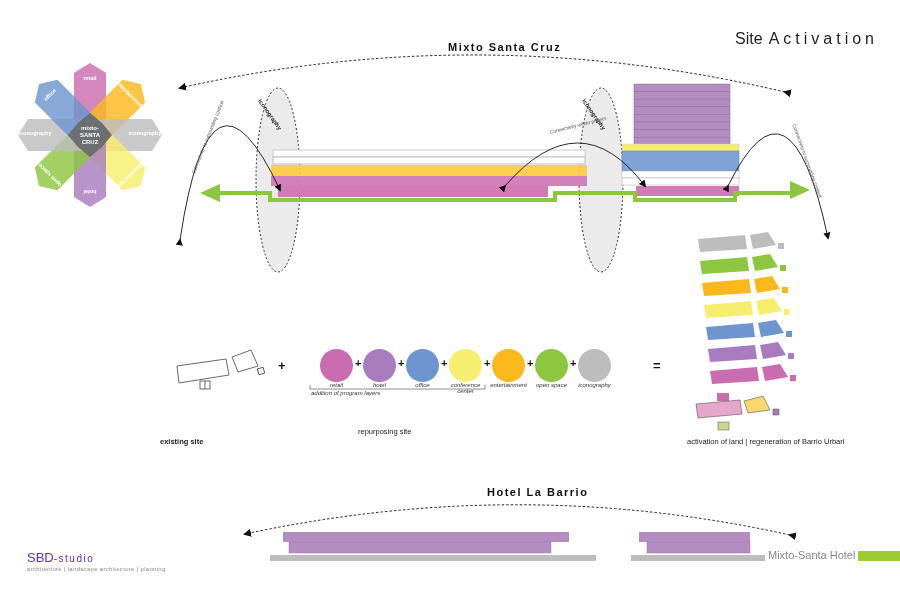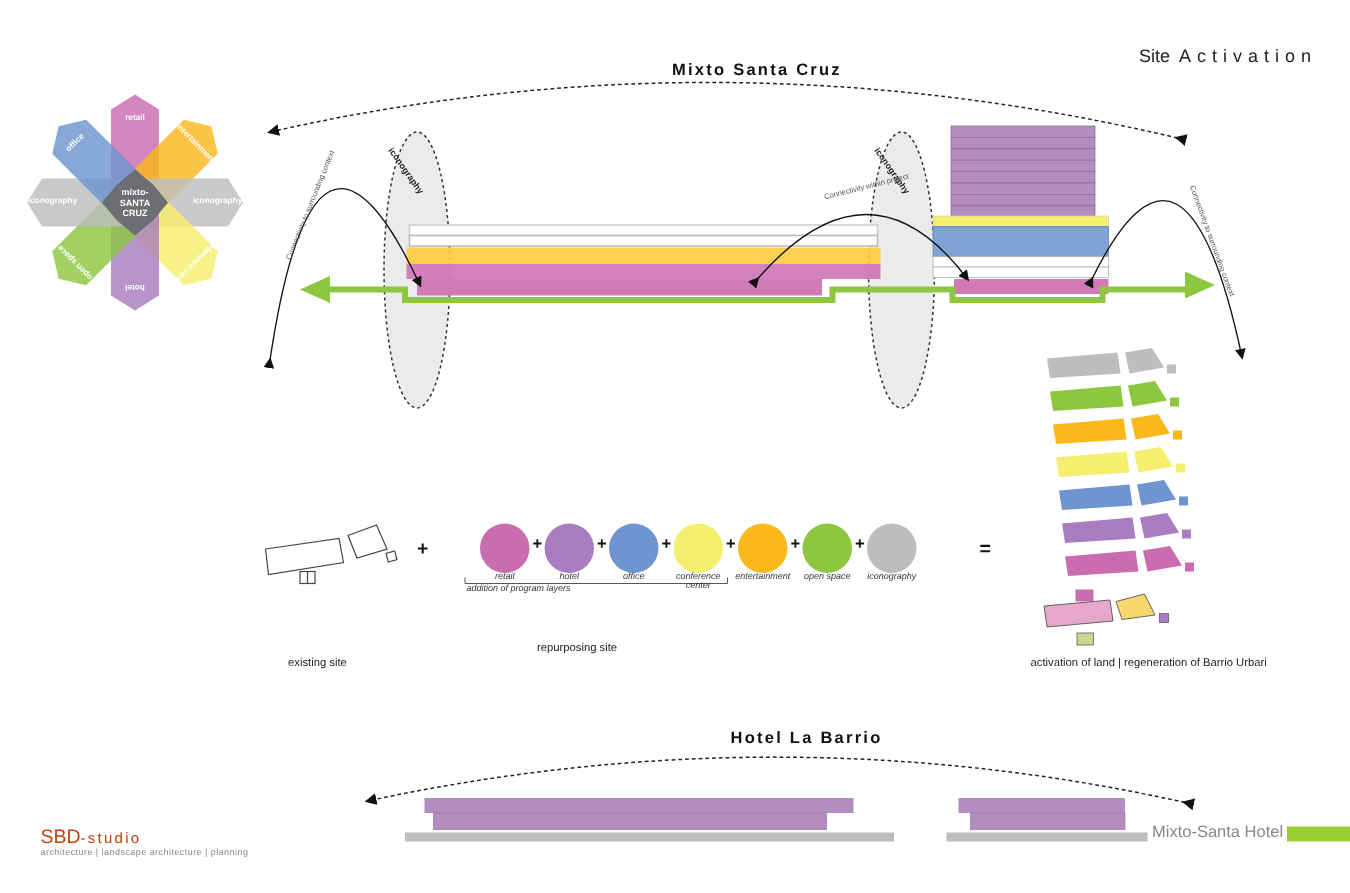--- a/index.html
+++ b/index.html
@@ -1,24 +1,24 @@
 <!DOCTYPE html>
 <html><head>
 <meta charset="utf-8">
 <style>
   html,body{margin:0;padding:0;background:#fff;}
   body{width:900px;height:595px;position:relative;overflow:hidden;font-family:"Liberation Sans",sans-serif;}
   .abs{position:absolute;}
-  .title{right:22px;top:30px;font-size:12px;color:#222;letter-spacing:4px;}
+  .title{right:22px;top:30px;font-size:16px;color:#222;letter-spacing:4px;}
   .title .first{letter-spacing:0;margin-right:6px;}
   .bold-label{font-family:"Liberation Sans",sans-serif;font-weight:bold;font-size:11px;letter-spacing:1.5px;color:#111;}
   .small{font-size:7px;color:#222;}
   .caption{font-size:7.5px;color:#222;}
   .italic{font-style:italic;font-size:6px;color:#333;}
-  .brand{left:27px;top:550px;font-size:13px;color:#c2410c;}
+  .brand{left:27px;top:550px;font-size:13px;color:#6d28d9;}
   .brand .sub{font-size:10px;letter-spacing:1.5px;}
   .tagline{left:27px;top:566px;font-size:6px;color:#888;letter-spacing:.3px;}
   .footer-title{left:768px;top:549px;font-size:11px;color:#888;}
   .footer-bar{left:858px;top:551px;width:42px;height:10px;background:#9ACD32;}
   svg{position:absolute;left:0;top:0;}
   .plus{font-weight:bold;font-size:13px;color:#111;}
 </style>
 </head>
 <body>
 
@@ -183,21 +183,21 @@
     <div class="abs" style="left: 492px; top: 349px; width: 33px; height: 33px; border-radius: 50%; background: rgb(251, 184, 29);"></div>
     <div class="abs italic" style="left: 488px; top: 382px; width: 41px; text-align: center; line-height: 6px;">entertainment</div>
     <div class="abs plus" style="left: 527px; top: 357px; font-size: 11px;">+</div>
     <div class="abs" style="left: 535px; top: 349px; width: 33px; height: 33px; border-radius: 50%; background: rgb(141, 198, 63);"></div>
     <div class="abs italic" style="left: 531px; top: 382px; width: 41px; text-align: center; line-height: 6px;">open space</div>
     <div class="abs plus" style="left: 570px; top: 357px; font-size: 11px;">+</div>
     <div class="abs" style="left: 578px; top: 349px; width: 33px; height: 33px; border-radius: 50%; background: rgb(189, 189, 189);"></div>
     <div class="abs italic" style="left: 574px; top: 382px; width: 41px; text-align: center; line-height: 6px;">iconography</div>
   </div>
 
-<div class="abs caption" style="left:192px;top:437px;">existing site</div>
+<div class="abs caption" style="left:160px;top:437px;font-weight:bold;">existing site</div>
 <div class="abs caption" style="left:317px;top:427px;padding-left:41px;">repurposing  site</div>
 <div class="abs caption" style="left:687px;top:437px;">activation of land | regeneration of Barrio Urbari</div>
 <div class="abs italic" style="left:311px;top:390px;">addition of program layers</div>
 <div class="abs plus" style="left:278px;top:358px;">+</div>
 <div class="abs plus" style="left:653px;top:358px;">=</div>
 
 <div class="abs bold-label" style="left:487px;top:486px;">Hotel La Barrio</div>
 
 <div class="abs brand"><span>SBD</span><span class="sub">-studio</span></div>
 <div class="abs tagline">architecture | landscape architecture |  planning</div>

